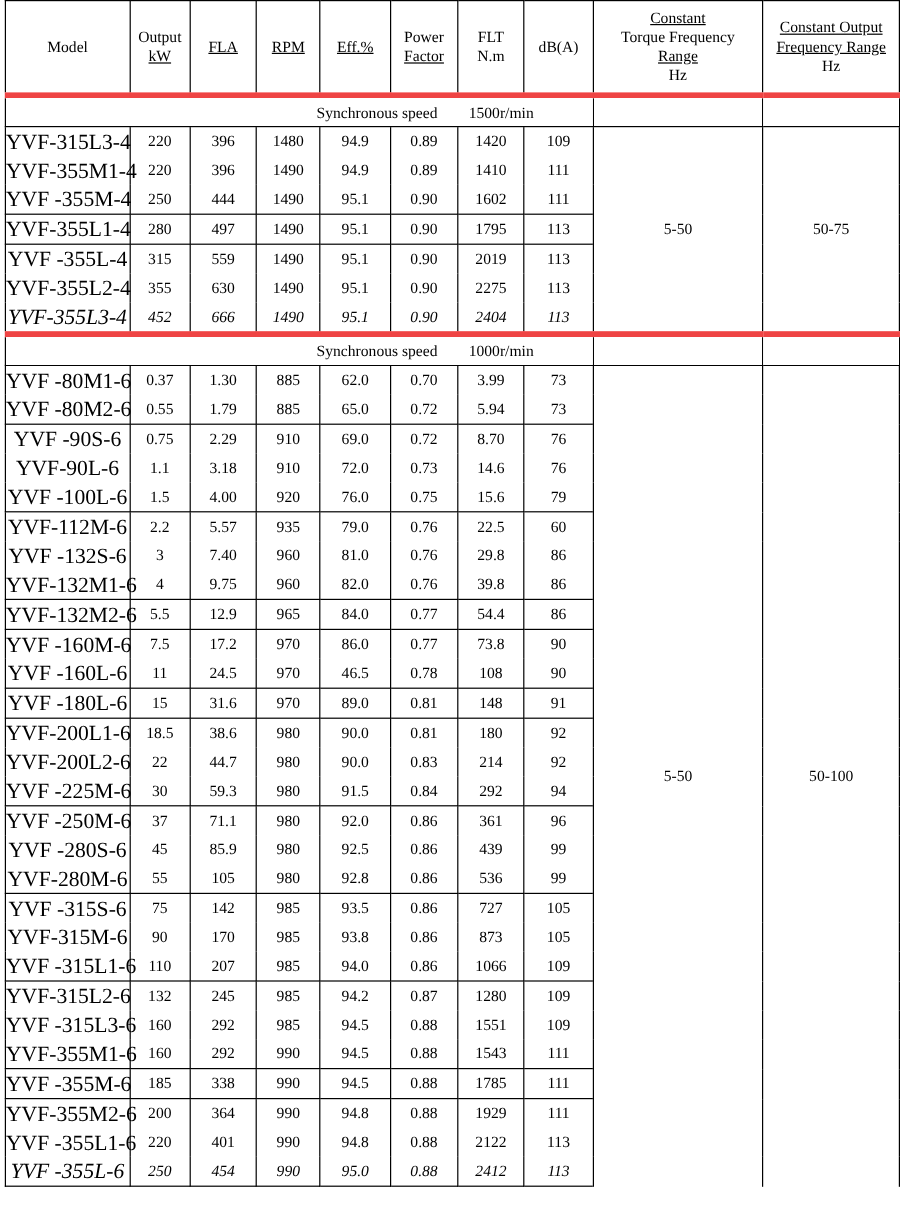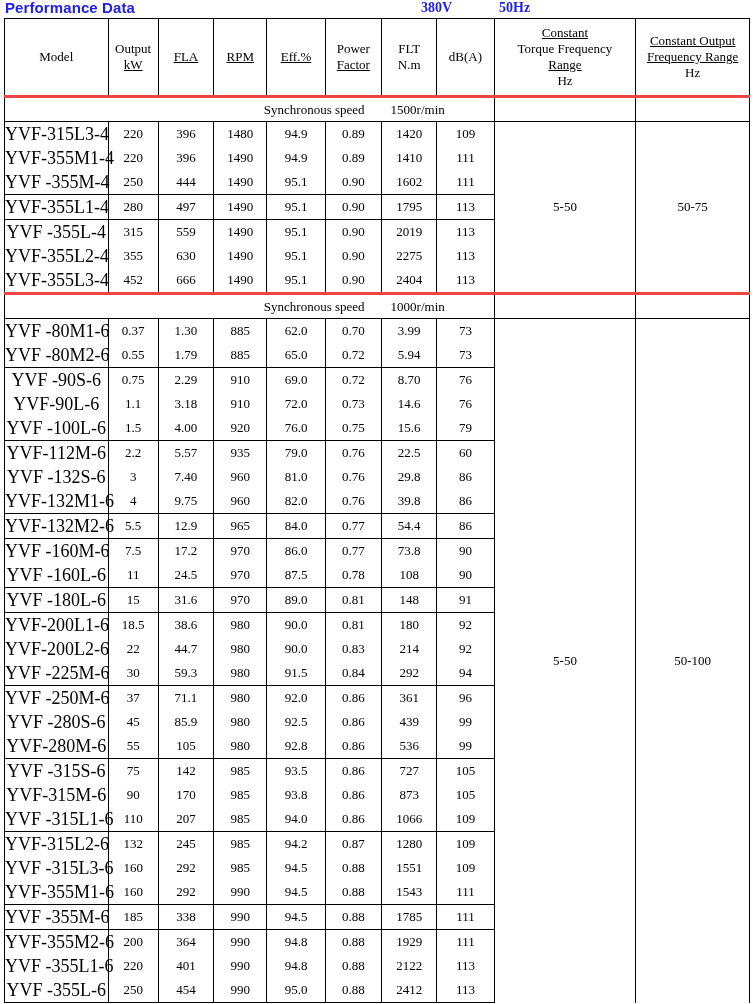--- a/index.html
+++ b/index.html
@@ -94,21 +94,21 @@
   .c-eff    { width: 58px;  }
   .c-pf     { width: 56px;  }
   .c-flt    { width: 55px;  }
   .c-db     { width: 57px;  }
   .c-ctfr   { width: 141px; }
   .c-cofr   { width: 113px; }
 
   
   tr.sync-row td {
     height: 23px;
-    border-top: 3px solid #ef4444;
+    border-top: 5px solid #ef4444;
     border-bottom: 1px solid #000000;
     position: relative;
     text-decoration: underline;
   }
   td.sync-cell {
     text-align: center;
     font-size: 13px;
     padding-right: 2px;
   }
   .sync-inner {
@@ -132,32 +132,28 @@
     font-size: 18px;
     white-space: nowrap;
   }
   
   td.freq-cell {
     border: 1px solid #000000;
     font-size: 13px;
   }
   tr.last-row td {
     border-bottom: 1px solid #000000;
+    font-style: italic;
   }
 </style>
 </head>
 <body>
 
 <div id="page">
 
-  <div class="caption-row">
-    <div class="perf-title">Performance Data</div>
-    <div class="volt-label">380V</div>
-    <div class="freq-label">50Hz</div>
-  </div>
 
   <table class="perf">
     <colgroup>
       <col class="c-model">
         <col class="c-kw">
         <col class="c-fla">
         <col class="c-rpm">
         <col class="c-eff">
       <col class="c-pf">
         <col class="c-flt">
@@ -380,21 +376,21 @@
           <td>86.0</td>
           <td>0.77</td>
           <td>73.8</td>
           <td>90</td>
         </tr>
         <tr class="data-row group-end">
           <td class="model-cell">YVF -160L-6</td>
           <td>11</td>
           <td>24.5</td>
           <td>970</td>
-          <td>87.5</td>
+          <td>46.5</td>
           <td>0.78</td>
           <td>108</td>
           <td>90</td>
         </tr>
         <tr class="data-row group-end">
           <td class="model-cell">YVF -180L-6</td>
           <td>15</td>
           <td>31.6</td>
           <td>970</td>
           <td>89.0</td>

